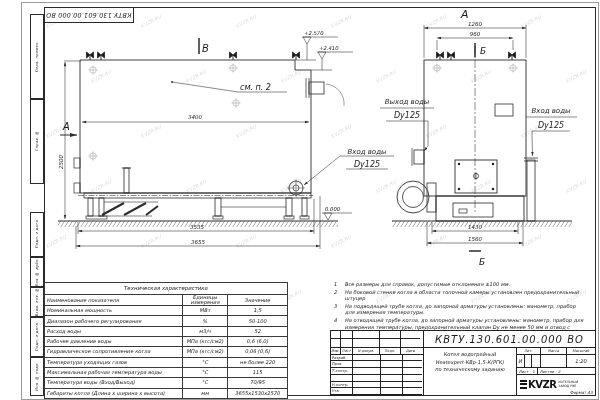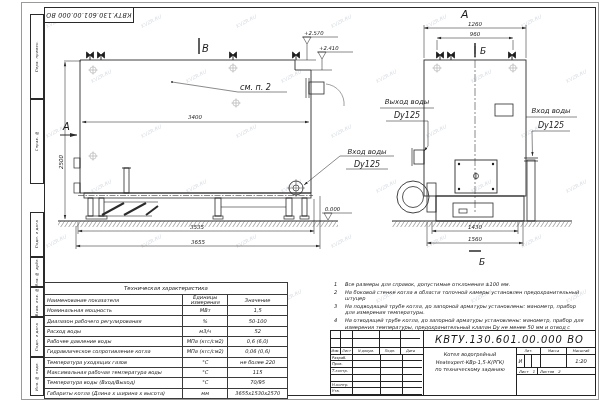--- a/index.html
+++ b/index.html
@@ -446,20 +446,29 @@
               <div></div>
           </div>
           <div class="mass"></div>
           <div class="scale">1:20</div>
         </div>
         <div class="sheets">
           <div>Лист</div>
           <div>1</div>
           <div style="border-left:1px solid #222">Листов</div>
           <div>2</div>
+        </div>
+        <div class="logo">
+          <div class="stripes"></div>
+          <div class="kvzr">KVZR</div>
+          <div class="logosub">
+            <div>КОТЕЛЬНЫЙ</div>
+            <div>ЗАВОД РЭП</div>
+          </div>
+          <div class="fmt">Формат  А3</div>
         </div>
       </div>
     </div>
   </div>
 <span class="wm" style="left: 45px; top: 18px;">KVZR.RU</span>
     <span class="wm" style="left: 140px; top: 18px;">KVZR.RU</span>
     <span class="wm" style="left: 235px; top: 18px;">KVZR.RU</span>
     <span class="wm" style="left: 330px; top: 18px;">KVZR.RU</span>
     <span class="wm" style="left: 425px; top: 18px;">KVZR.RU</span>
     <span class="wm" style="left: 520px; top: 18px;">KVZR.RU</span>

